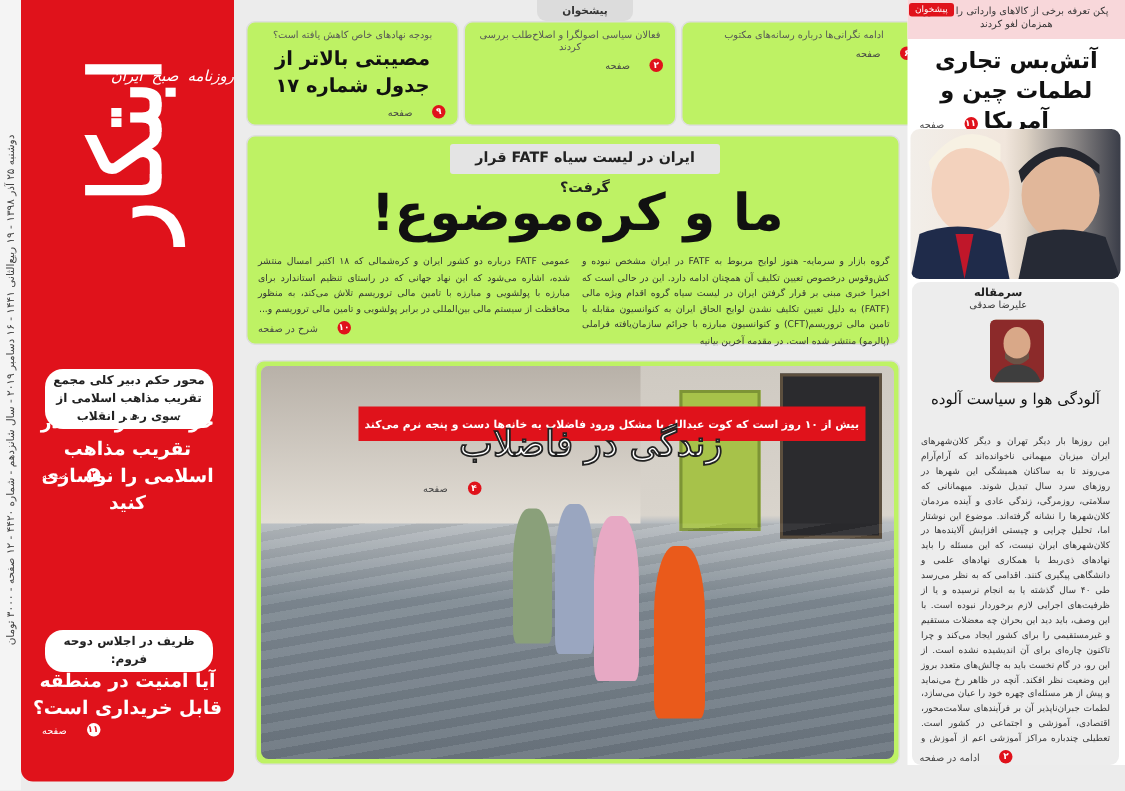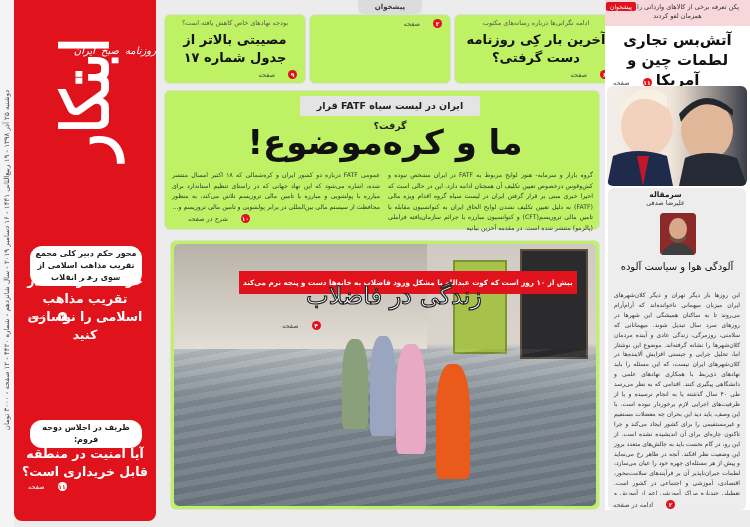--- a/index.html
+++ b/index.html
@@ -168,41 +168,41 @@
 <div class="abs card teaser" style="left:164px; top:14px; width:142px; height:70px;">
   <div class="teaser-kicker">بودجه نهادهای خاص کاهش یافته است؟</div>
   <div class="teaser-title">مصیبتی بالاتر از جدول شماره ۱۷</div>
   <div class="page-ref red">
     <span class="page-dot">۹</span>
     <span class="lbl">صفحه</span>
   </div>
 </div>
 
 <div class="abs card teaser" style="left:309px; top:14px; width:142px; height:70px;">
+  <div class="teaser-kicker">فعالان سیاسی اصولگرا و اصلاح‌طلب بررسی کردند</div>
   <div class="page-ref red">
     <span class="page-dot">۲</span>
     <span class="lbl">صفحه</span>
   </div>
 </div>
 
 <div class="abs card teaser" style="left:454px; top:14px; width:164px; height:70px;">
   <div class="teaser-kicker">ادامه نگرانی‌ها درباره رسانه‌های مکتوب</div>
-  <div class="teaser-title">آخرین بار کِی روزنامه دست گرفتی؟</div>
   <div class="page-ref red">
     <span class="page-dot">۶</span>
     <span class="lbl">صفحه</span>
   </div>
 </div>
 
 <div class="abs card" style="left:164px; top:90px; width:436px; height:140px;"></div>
 <div class="abs fatf-kicker">ایران در لیست سیاه FATF قرار گرفت؟</div>
 <div class="abs fatf-headline">ما و کره‌موضوع!</div>
 <div class="abs fatf-body" style="left:388px; top:170px; width:205px;">گروه بازار و سرمایه- هنوز لوایح مربوط به FATF در ایران مشخص نبوده و کش‌وقوس درخصوص تعیین تکلیف آن همچنان ادامه دارد. این در حالی است که اخیرا خبری مبنی بر قرار گرفتن ایران در لیست سیاه گروه اقدام ویژه مالی (FATF) به دلیل تعیین تکلیف نشدن لوایح الحاق ایران به کنوانسیون مقابله با تامین مالی تروریسم(CFT) و کنوانسیون مبارزه با جرائم سازمان‌یافته فراملی (پالرمو) منتشر شده است. در مقدمه آخرین بیانیه</div>
 <div class="abs fatf-body" style="left:172px; top:170px; width:208px;">عمومی FATF درباره دو کشور ایران و کره‌شمالی که ۱۸ اکتبر امسال منتشر شده، اشاره می‌شود که این نهاد جهانی که در راستای تنظیم استاندارد برای مبارزه با پولشویی و مبارزه با تامین مالی تروریسم تلاش می‌کند، به منظور محافظت از سیستم مالی بین‌المللی در برابر پولشویی و تامین مالی تروریسم و...</div>
-<div class="abs page-ref red" style="left:188px; top:214px;">
+<div class="abs page-ref red" style="left:172px; top:214px;">
   <span class="page-dot">۱۰</span>
   <span class="lbl">شرح در صفحه</span>
 </div>
 
 <div class="abs card photo-story">
   <div class="photo-scene">
     <div class="wall-left"></div>
     <div class="door-green"></div>
     <div class="door-dark"></div>
     <div class="water-reflect"></div>

